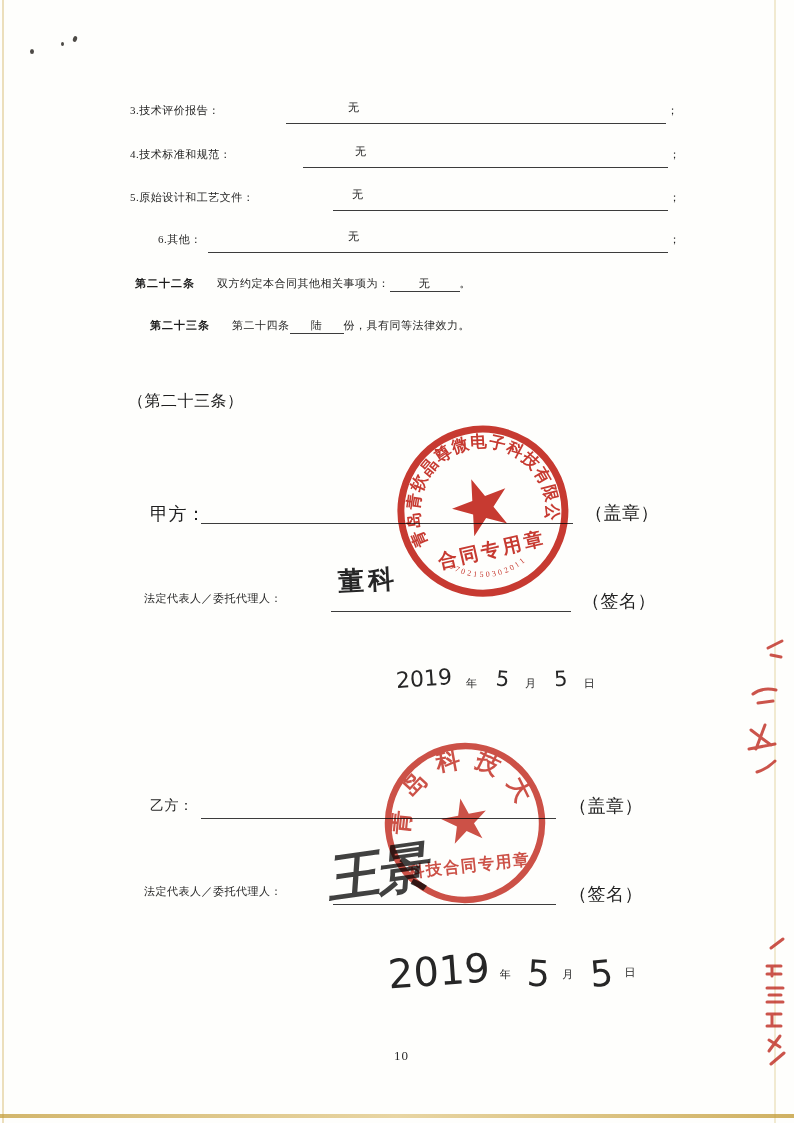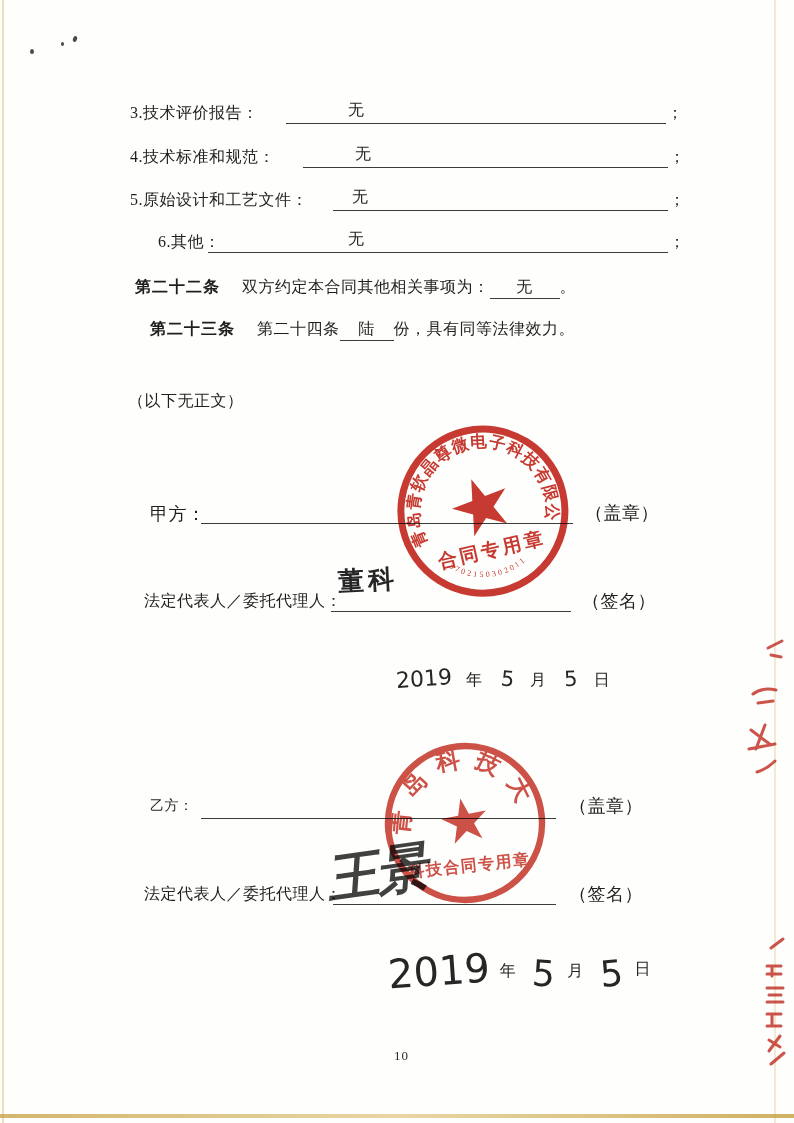--- a/index.html
+++ b/index.html
@@ -3,21 +3,21 @@
 <meta charset="utf-8">
 <style>
   * { margin:0; padding:0; box-sizing:border-box; }
   html,body { background:#e9e9e9; }
   body { font-family:"Liberation Serif", serif; }
   .page {
     position:relative; width:794px; height:1123px; margin:0 auto;
     background:#fefefc; overflow:hidden; color:#1f1f1f;
   }
   .abs { position:absolute; }
-  .txt { font-size:16px; letter-spacing:.5px; color:#1f1f1f; white-space:nowrap; }
+  .txt { font-size:11px; letter-spacing:.5px; color:#1f1f1f; white-space:nowrap; }
   .blank-line { border-bottom:1.6px solid #3c3c3c; }
   .fill-blank {
     display:inline-block; text-align:center;
     border-bottom:1.6px solid #3c3c3c; line-height:1.35;
   }
   .clause { display:flex; align-items:center;font-family:Liberation Serif, serif; }
   .clause .num { font-weight:bold; margin-right:22px; letter-spacing:1px; }
   .hw { font-family:"DejaVu Sans", sans-serif; color:#262626; }
   .seal { mix-blend-mode:multiply; opacity:.92; }
   .speck { background:#2e2a26; border-radius:50%; opacity:.85; }
@@ -72,21 +72,21 @@
   </div>
 
   <div class="abs txt clause" style="left:150px;top:318px;">
     <span class="num">第二十三条</span>
     <span>第二十四条</span>
     <span class="fill-blank" style="width:54px;">陆</span>
     <span>份，具有同等法律效力。</span>
   </div>
 
 
-  <div class="abs txt" style="left:128px;top:391px;font-size:16px;">（以下无正文）</div>
+  <div class="abs txt" style="left:128px;top:391px;font-size:16px;">（第二十三条）</div>
 
   <div class="abs txt" style="left:150px;top:502px;font-size:18px;">甲方：</div>
   <div class="abs blank-line" style="left:201px;top:503px;width:372px;height:21px;"></div>
   <div class="abs txt" style="left:585px;top:501px;font-size:18px;">（盖章）</div>
 
   <svg class="abs seal" style="left:395px;top:423px;transform:rotate(-13deg);" width="177" height="177" viewBox="0 0 177 177">
     <defs>
       <path id="s1arc" d="M 27.9 109.9 A 64 64 0 1 1 148.1 109.9" fill="none"></path>
       <path id="s1code" d="M 28.2 115.9 A 66 66 0 0 0 147.8 115.9" fill="none"></path>
     </defs>

